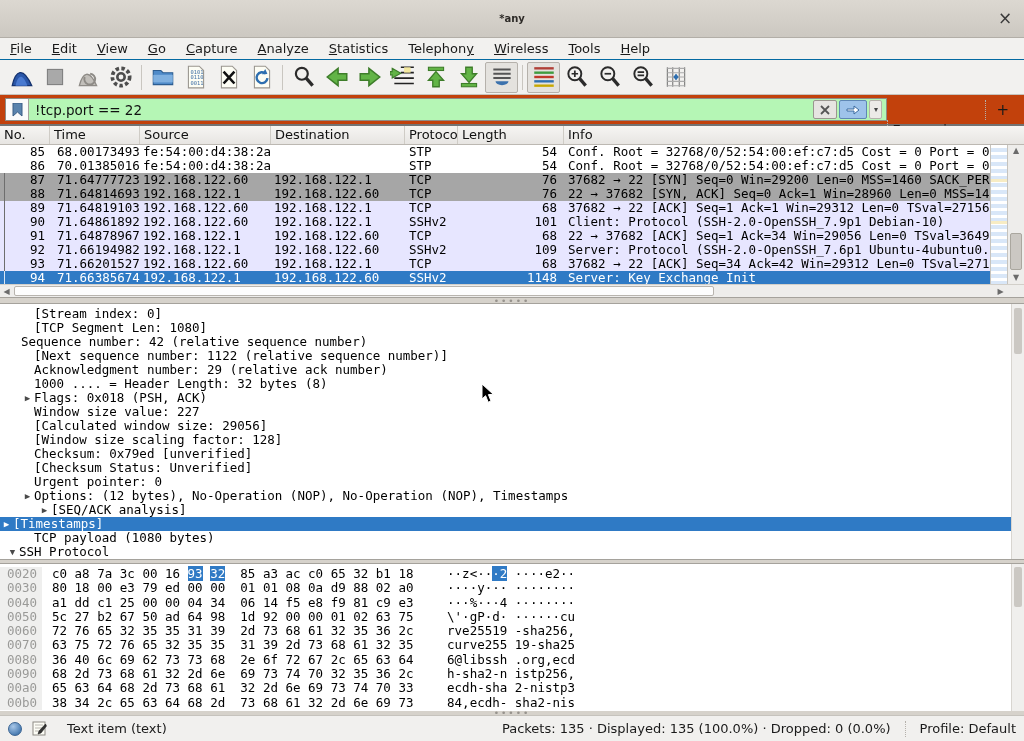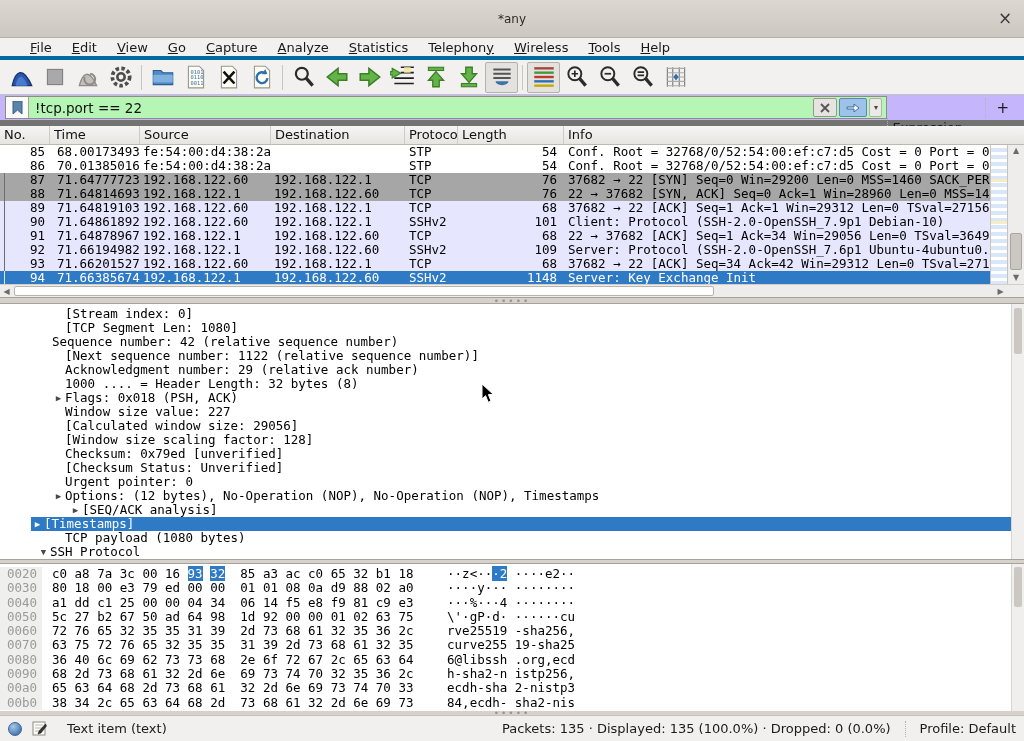--- a/index.html
+++ b/index.html
@@ -2,39 +2,39 @@
 <html><head>
 <meta charset="utf-8">
 <style>
   * { box-sizing: border-box; margin: 0; padding: 0; }
   html,body { width:1024px; height:741px; overflow:hidden; }
   body { font-family:"DejaVu Sans","Liberation Sans",sans-serif; background:#d6d2cb; position:relative; font-size:13px; }
 
   
   .titlebar { height:38px; background:linear-gradient(#dcd8d1,#ccc8c1); border-bottom:1px solid #b2aea7;
     display:flex; align-items:center; justify-content:center; position:relative; }
-  .title-text { font-weight:normal; font-size:12px; color:#2e2b28; }
+  .title-text { font-weight:bold; font-size:10px; color:#2e2b28; }
   .close-btn { position:absolute; right:9px; top:9px; width:20px; height:20px; text-align:center;
     line-height:19px; font-size:17px; color:#3a3a3a; }
 
   
-  .menubar { height:22px; background:#f2f1ef; display:flex; align-items:center; padding-left:20px;
-    color:#1a1a1a; border-bottom:4px solid #0369a1; }
+  .menubar { height:22px; background:#f2f1ef; display:flex; align-items:center; padding-left:0;
+    color:#1a1a1a; border-bottom:1px solid #0369a1; }
   .menu-item { padding:2px 10px; white-space:nowrap; }
 
   
   .toolbar { height:35px; background:#f2f1ef; border-bottom:1px solid #c6c3bd; display:flex;
     align-items:center; padding:0 5px; }
   .tb-btn { width:33px; height:31px; display:flex; align-items:center; justify-content:center; border:1px solid transparent; }
   .tb-btn.pressed { background:#e4e2de; border:1px solid #b5b1ab; border-radius:2px; }
   .tb-sep { width:1px; height:25px; background:#c9c6c0; margin:0 4px; }
 
   
-  .filterbar { height:31px; background:#c4b5fd; display:flex; align-items:center; padding:0 5px;
-    border-bottom:6px solid #737373; }
+  .filterbar { height:31px; background:#c2410c; display:flex; align-items:center; padding:0 5px;
+    border-bottom:2px solid #737373; }
   .filter-field { flex:1; height:23px; border:1px solid #8f8c86; background:#b5f6b5; display:flex; align-items:center; }
   .bookmark-box { width:23px; height:21px; background:#fbfbfa; border-right:1px solid #a5a29c;
     display:flex; align-items:center; justify-content:center; }
   .filter-text { padding-left:6px; font-size:13.5px; color:#111; flex:1; white-space:nowrap; overflow:hidden; }
   .filter-clear { width:24px; height:19px; background:#e6e4e1; border:1px solid #9a968f; border-radius:2px;
     display:flex; align-items:center; justify-content:center; margin-right:2px; }
   .filter-apply { width:28px; height:19px; background:#9ec3ea; border:1px solid #5f87b4; border-radius:2px;
     display:flex; align-items:center; justify-content:center; margin-right:2px; }
   .filter-caret { width:13px; height:19px; display:flex; align-items:center; justify-content:center;
     font-size:8px; color:#444; border:1px solid #b5b1ab; border-radius:2px; background:#eceae7; margin-right:4px; }
@@ -76,21 +76,21 @@
 
   
   .splitter { background:#d6d2cb; position:relative; }
   .splitter .grip { position:absolute; left:50%; top:50%; transform:translate(-50%,-58%);
     color:#97938d; font-size:9px; letter-spacing:2px; line-height:4px; }
 
   
   .details { height:257px; background:#fff; border-top:1px solid #a5a29c; border-bottom:1px solid #a5a29c;
     overflow:hidden; padding-top:3px; position:relative; }
   .dline { height:14px; line-height:14px; font-family:"DejaVu Sans Mono","Liberation Mono",monospace;
-    font-size:12.5px; white-space:nowrap; color:#000;margin-left:31px; }
+    font-size:12.5px; white-space:nowrap; color:#000; }
   .dline .exp { display:inline-block; width:13px; text-align:center; font-size:9px; color:#4a4a4a; vertical-align:top; }
   .dline.sel { background:#2f7ac5; color:#fff; }
   .dline.sel .exp { color:#fff; }
   .dscroll { position:absolute; top:0; bottom:0; right:0; width:13px; background:#f0efed; border-left:1px solid #d8d5d0; }
   .dscroll .thumb { position:absolute; left:2px; right:2px; background:#cbc8c3; border-radius:2px; }
 
   
   .hexpane { height:148px; background:#fff; border-top:1px solid #a5a29c; overflow:hidden; padding-top:3px; position:relative; }
   .hexrow { height:14.3px; line-height:14.3px; font-family:"DejaVu Sans Mono","Liberation Mono",monospace;
     font-size:12.5px; white-space:pre; color:#000; }

